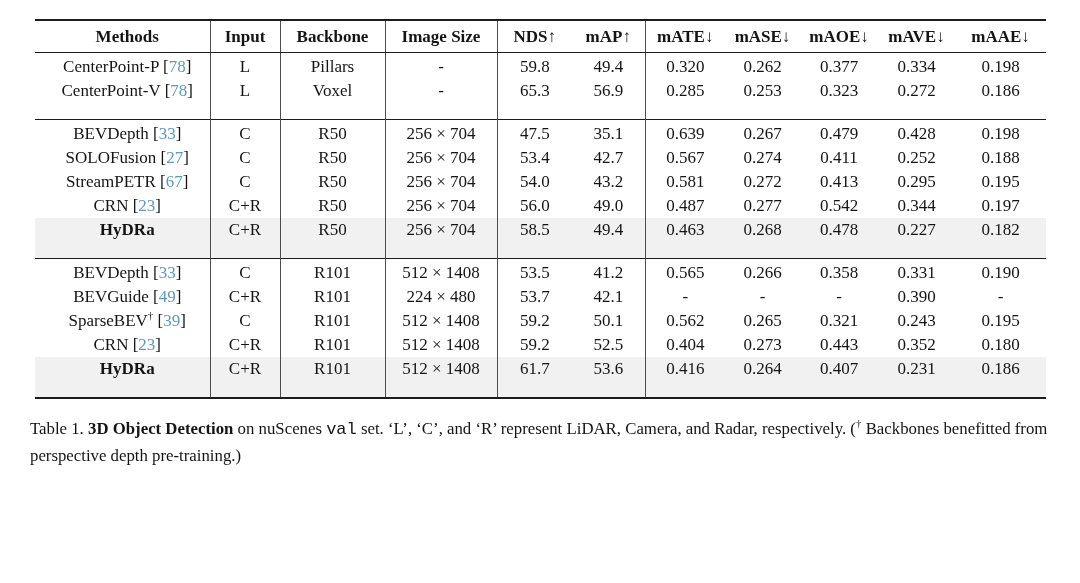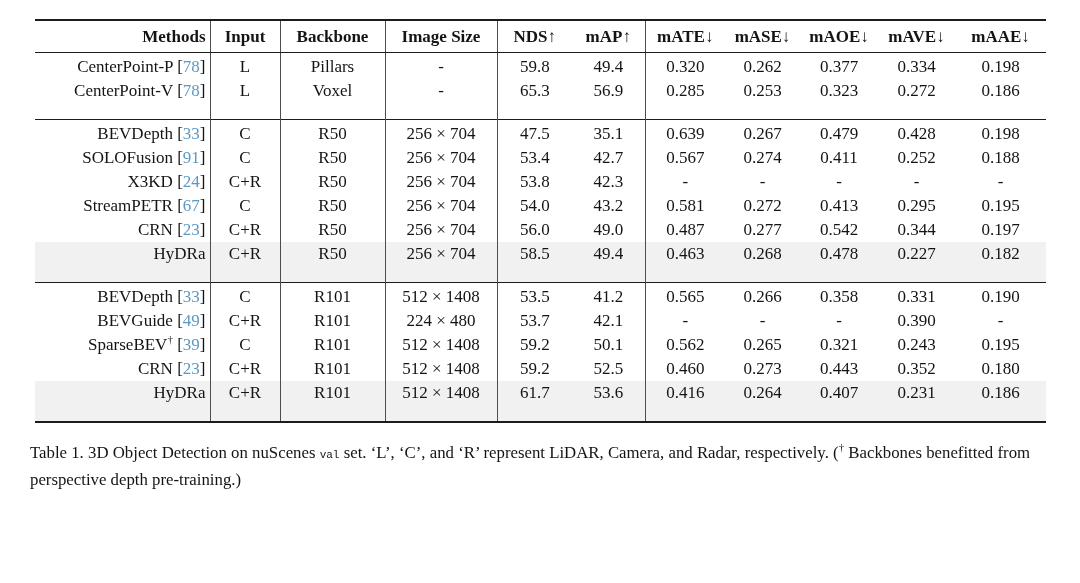--- a/index.html
+++ b/index.html
@@ -27,40 +27,40 @@
     white-space: nowrap;
     overflow: hidden;
     font-weight: 400;
   }
   table.results thead th {
     font-weight: 700;
     padding: 6px 4px 5px 4px;
     border-bottom: 1.4px solid #1c1c1c;
   }
   table.results th.left, table.results td.left {
-    text-align: right;
+    text-align: center;
     padding-left: 14px;
   }
   table.results .vline { border-left: 1px solid #4d4d4d; }
   tbody.grp tr:first-child td { border-top: 1.5px solid #1c1c1c; padding-top: 4px; }
   tbody.grp tr:last-child td { padding-bottom: 18px; }
   tbody:first-of-type tr:first-child td { border-top: none; padding-top: 4px; }
-  td.b, .bold { font-weight: 400; }
+  td.b, .bold { font-weight: 700; }
   tr.hl td { background: var(--hl, #f1f1f1); }
   .cite { color: var(--cite, #5b99c5); margin-top: 20px; }
   sup.dag { font-size: 11px; line-height: 0; }
 
   .caption {
     margin: 17px 30px 0 30px;
     width: 1022px;
     font-size: 16.8px;
     line-height: 1.6;
     text-align: left;
   }
-  .caption .mono { font-family: "Liberation Mono", "DejaVu Sans Mono", monospace; font-size: 11px; }
+  .caption .mono { font-family: "Liberation Mono", "DejaVu Sans Mono", monospace; font-size: 17px; }
   .caption sup { font-size: 11px; line-height: 0; }
 </style>
 </head>
 <body>
 
 <div class="sheet">
 
   <table class="results">
     <colgroup>
         <col style="width: 175px;">
@@ -126,44 +126,31 @@
           <td class="vline">256 × 704</td>
           <td class="vline">47.5</td>
           <td>35.1</td>
           <td class="vline">0.639</td>
           <td>0.267</td>
           <td>0.479</td>
           <td>0.428</td>
           <td>0.198</td>
         </tr>
         <tr>
-          <td class="left"><span>SOLOFusion</span> [<span class="cite">91</span>]</td>
+          <td class="left"><span>SOLOFusion</span> [<span class="cite">27</span>]</td>
           <td class="vline">C</td>
           <td class="vline">R50</td>
           <td class="vline">256 × 704</td>
           <td class="vline">53.4</td>
           <td>42.7</td>
           <td class="vline">0.567</td>
           <td>0.274</td>
           <td>0.411</td>
           <td>0.252</td>
           <td>0.188</td>
-        </tr>
-        <tr>
-          <td class="left"><span>X3KD</span> [<span class="cite">24</span>]</td>
-          <td class="vline">C+R</td>
-          <td class="vline">R50</td>
-          <td class="vline">256 × 704</td>
-          <td class="vline">53.8</td>
-          <td>42.3</td>
-          <td class="vline">-</td>
-          <td>-</td>
-          <td>-</td>
-          <td>-</td>
-          <td>-</td>
         </tr>
         <tr>
           <td class="left"><span>StreamPETR</span> [<span class="cite">67</span>]</td>
           <td class="vline">C</td>
           <td class="vline">R50</td>
           <td class="vline">256 × 704</td>
           <td class="vline">54.0</td>
           <td>43.2</td>
           <td class="vline">0.581</td>
           <td>0.272</td>
@@ -238,21 +225,21 @@
           <td>0.243</td>
           <td>0.195</td>
         </tr>
         <tr>
           <td class="left"><span>CRN</span> [<span class="cite">23</span>]</td>
           <td class="vline">C+R</td>
           <td class="vline">R101</td>
           <td class="vline">512 × 1408</td>
           <td class="vline">59.2</td>
           <td>52.5</td>
-          <td class="vline">0.460</td>
+          <td class="vline">0.404</td>
           <td>0.273</td>
           <td>0.443</td>
           <td>0.352</td>
           <td class="b">0.180</td>
         </tr>
         <tr class="hl">
           <td class="left"><span class="bold">HyDRa</span></td>
           <td class="vline">C+R</td>
           <td class="vline">R101</td>
           <td class="vline">512 × 1408</td>

